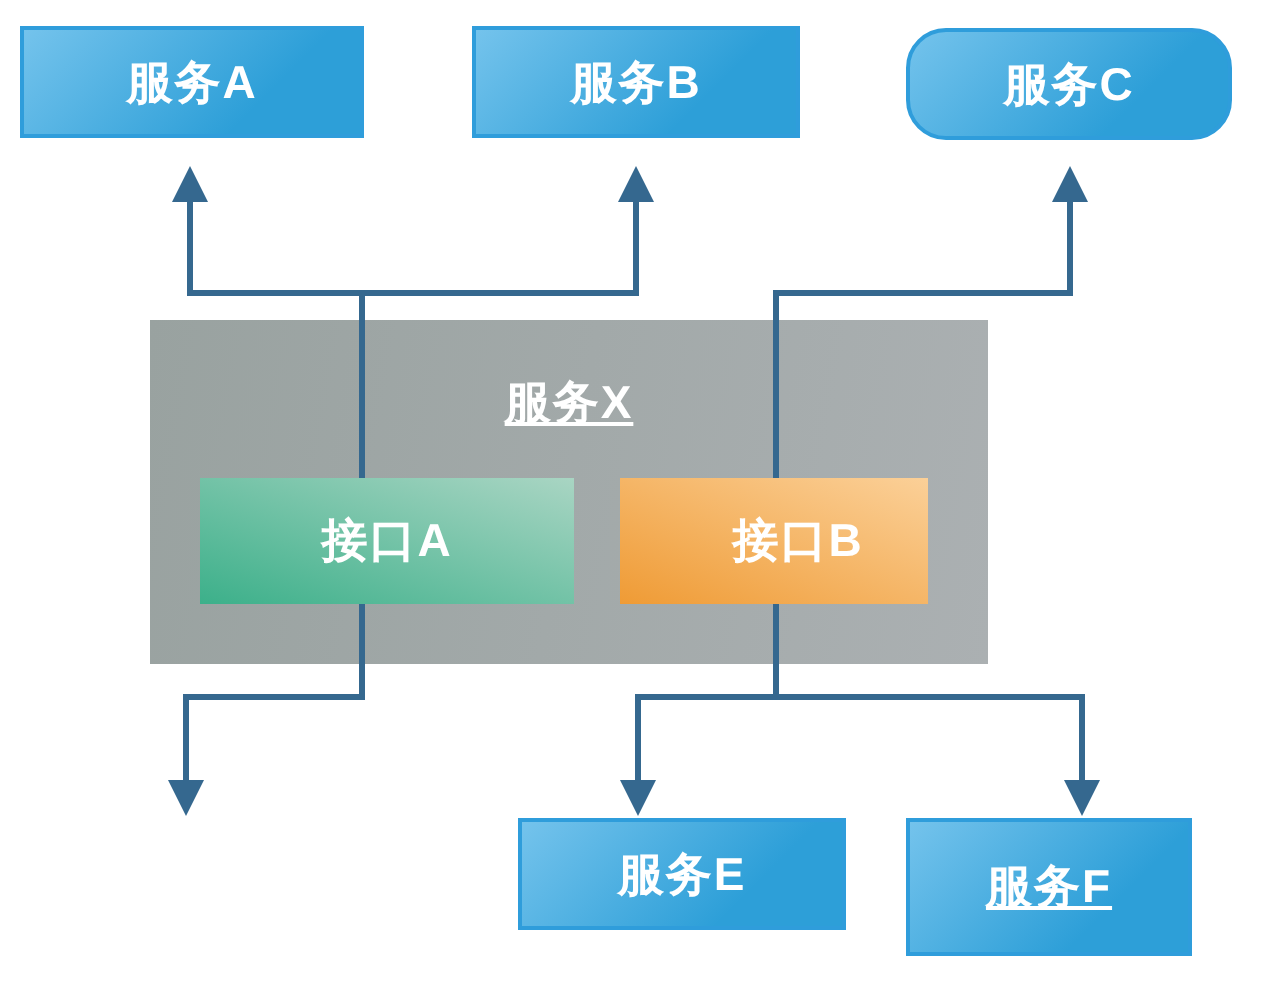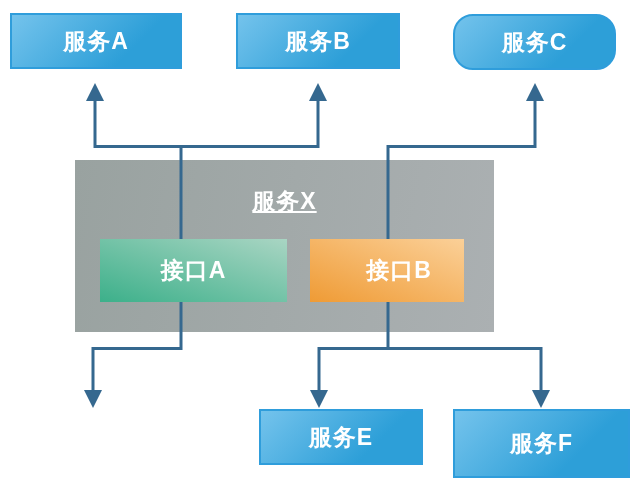--- a/index.html
+++ b/index.html
@@ -68,21 +68,21 @@
     font-size: 23px;
     font-weight: bold;
     letter-spacing: 1px;
     z-index: 3;
   }
   .svc-a { left: 10px;  top: 13px;  width: 172px; }
   .svc-b { left: 236px; top: 13px;  width: 164px; }
   .svc-c { left: 453px; top: 14px;  width: 163px; border-radius: 20px; }
   .svc-d { left: 10px;  top: 409px; width: 165px; }
   .svc-e { left: 232px; top: 409px; width: 164px; margin-left: 27px; }
-  .svc-f { left: 453px; top: 409px; width: 177px; height: 69px; }
+  .svc-f { left: 453px; top: 409px; width: 143px; height: 69px; text-decoration: underline; }
 
   .interface-box {
     position: absolute;
     top: 239px;
     height: 63px;
     display: flex;
     align-items: center;
     justify-content: center;
     color: var(--text);
     font-size: 23px;

